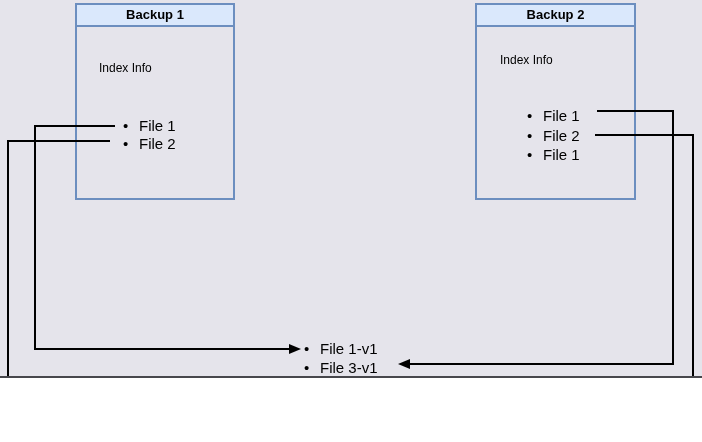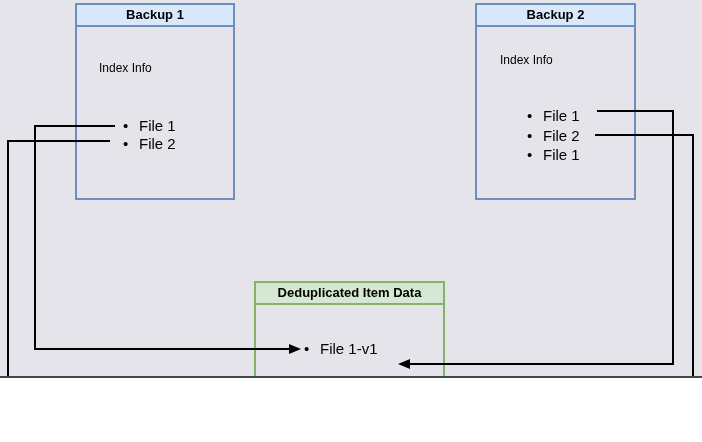--- a/index.html
+++ b/index.html
@@ -58,27 +58,23 @@
       <span>Backup 2</span>
     </div>
   </div>
   <div class="body-label" style="left:500px;top:53px;">Index Info</div>
   <ul class="filelist" id="list-backup2" style="left:527px;top:106px;">
     <li>File 1</li>
     <li>File 2</li>
     <li>File 1</li>
   </ul>
 
-  <div class="box green" style="left:254px;top:281px;width:191px;height:158px;">
-    <div class="box-header">
-      <span>Deduplicated Item Data</span>
-    </div>
-  </div>
   <ul class="filelist" id="list-dedup" style="left:304px;top:339px;">
     <li>File 1-v1</li>
+    <li>File 3-v1</li>
   </ul>
 
   <svg id="connector-layer" width="702" height="442" viewBox="0 0 702 442">
     <defs>
       <marker id="arw" markerUnits="userSpaceOnUse" markerWidth="14" markerHeight="12" refX="0" refY="5" orient="auto">
         <path d="M0,0 L12,5 L0,10 Z" style="fill:#000;stroke:none;"></path>
       </marker>
     </defs>
     <path d="M115,126 H35 V349 H289" marker-end="url(#arw)"></path>
     <path d="M110,141 H8 V387 H285" marker-end="url(#arw)"></path>

